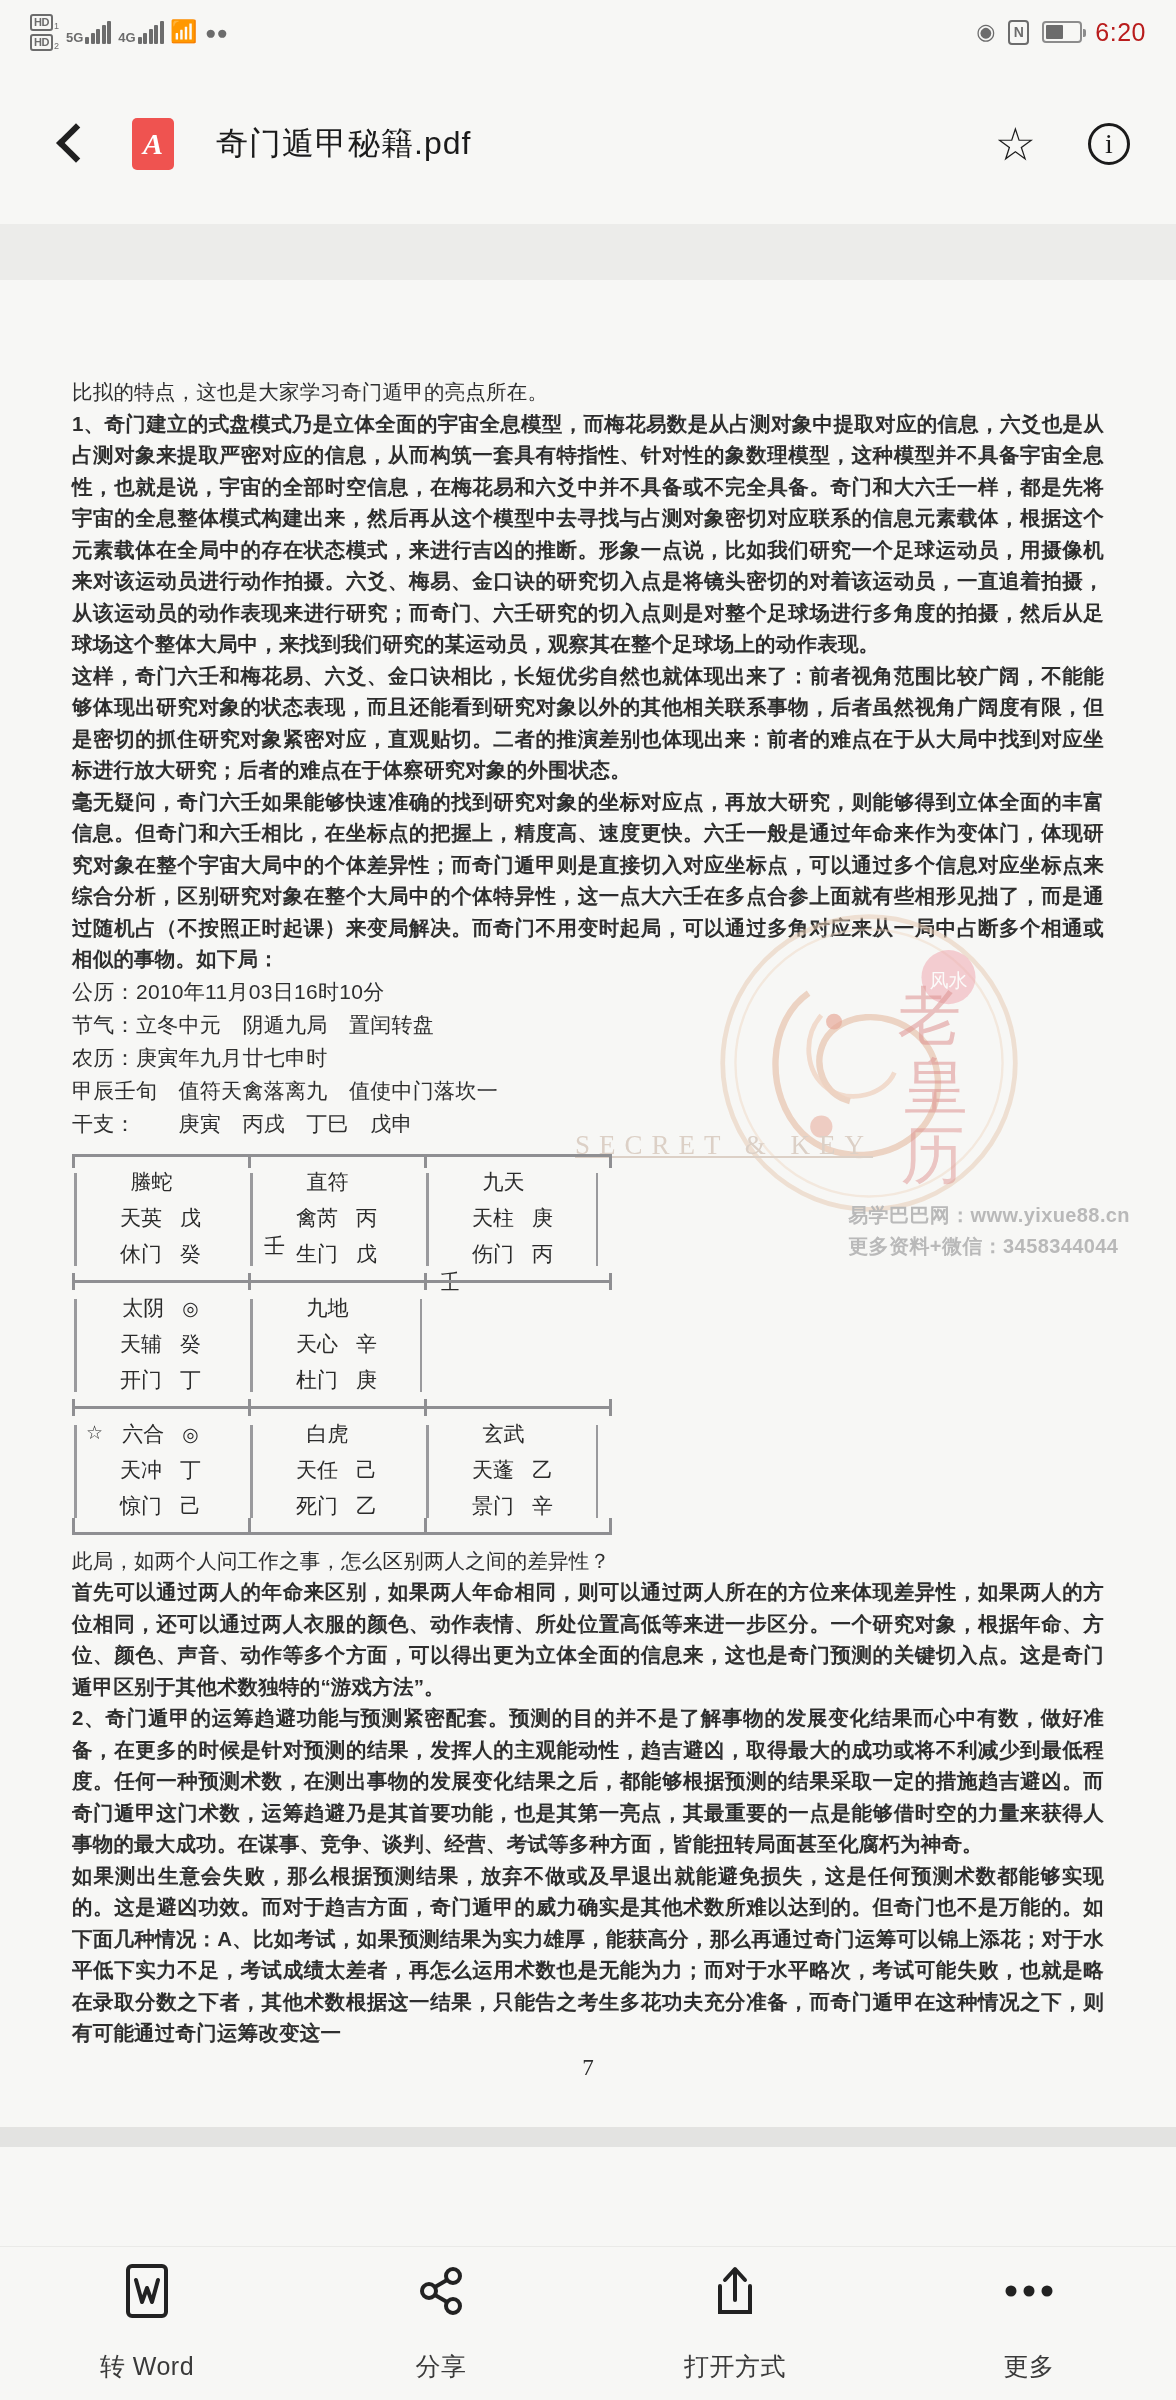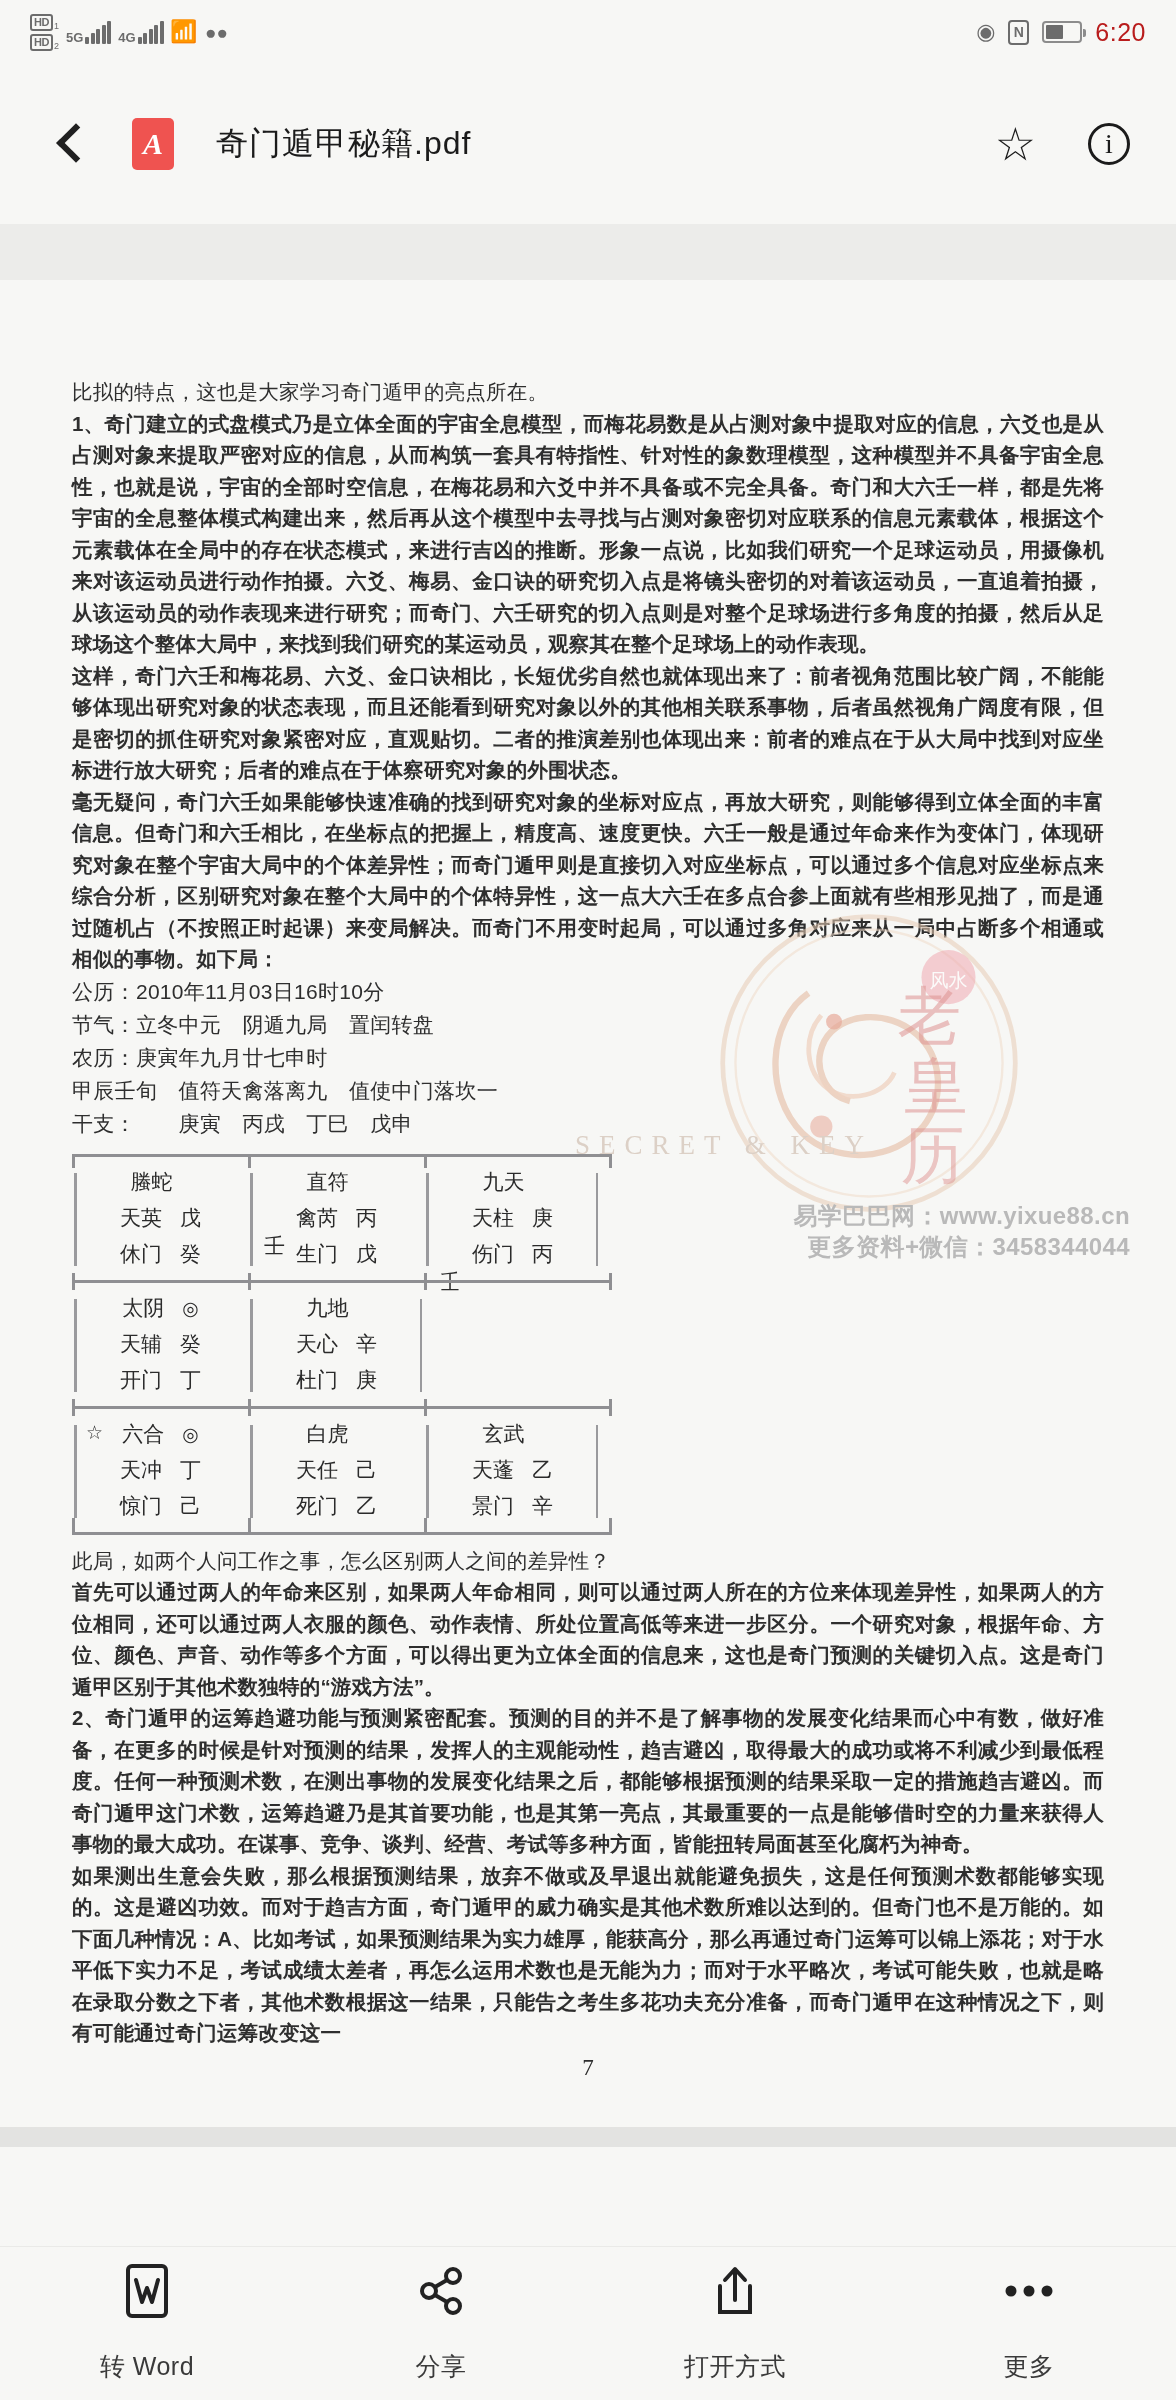--- a/index.html
+++ b/index.html
@@ -146,28 +146,28 @@
   .q-center { justify-content: center; gap: 0; }
   .q-center .mid { margin: 34px 0 0 0; letter-spacing: 14px; }
   .ring { font-size: 19px; }
 
   
   .wm-logo {
     position: absolute; right: 148px; top: 624px; width: 318px; height: 318px;
     opacity: 0.55; pointer-events: none; user-select: none;
   }
   .wm-text {
-    position: absolute; right: 46px; top: 920px; text-align: right;
-    color: #b9b9b9; font-size: 24px; line-height: 31px; letter-spacing: 0.4px;
+    position: absolute; right: 46px; top: 920px; text-align: left;
+    color: #b9b9b9; font-size: 20px; line-height: 31px; letter-spacing: 0.4px;
     pointer-events: none; user-select: none; font-weight: bold;
   }
   .wm-secret {
     position: absolute; left: 575px; top: 850px;
     color: #dcd0c6; font-size: 27px; letter-spacing: 9px;
-    font-family: "Liberation Serif", serif; pointer-events: none; user-select: none;
+    font-family: "Liberation Serif", serif; pointer-events: none; user-select: none; text-decoration: underline;
   }
   .page-no {
     text-align: center; font-size: 23px; color: #2e2e2e; margin-top: 6px;
     font-family: "Liberation Serif", serif;
   }
 
   
   .bottombar {
     position: absolute; bottom: 0; left: 0; width: 1176px; height: 154px;
     background: #f7f7f5; display: flex; align-items: center;

